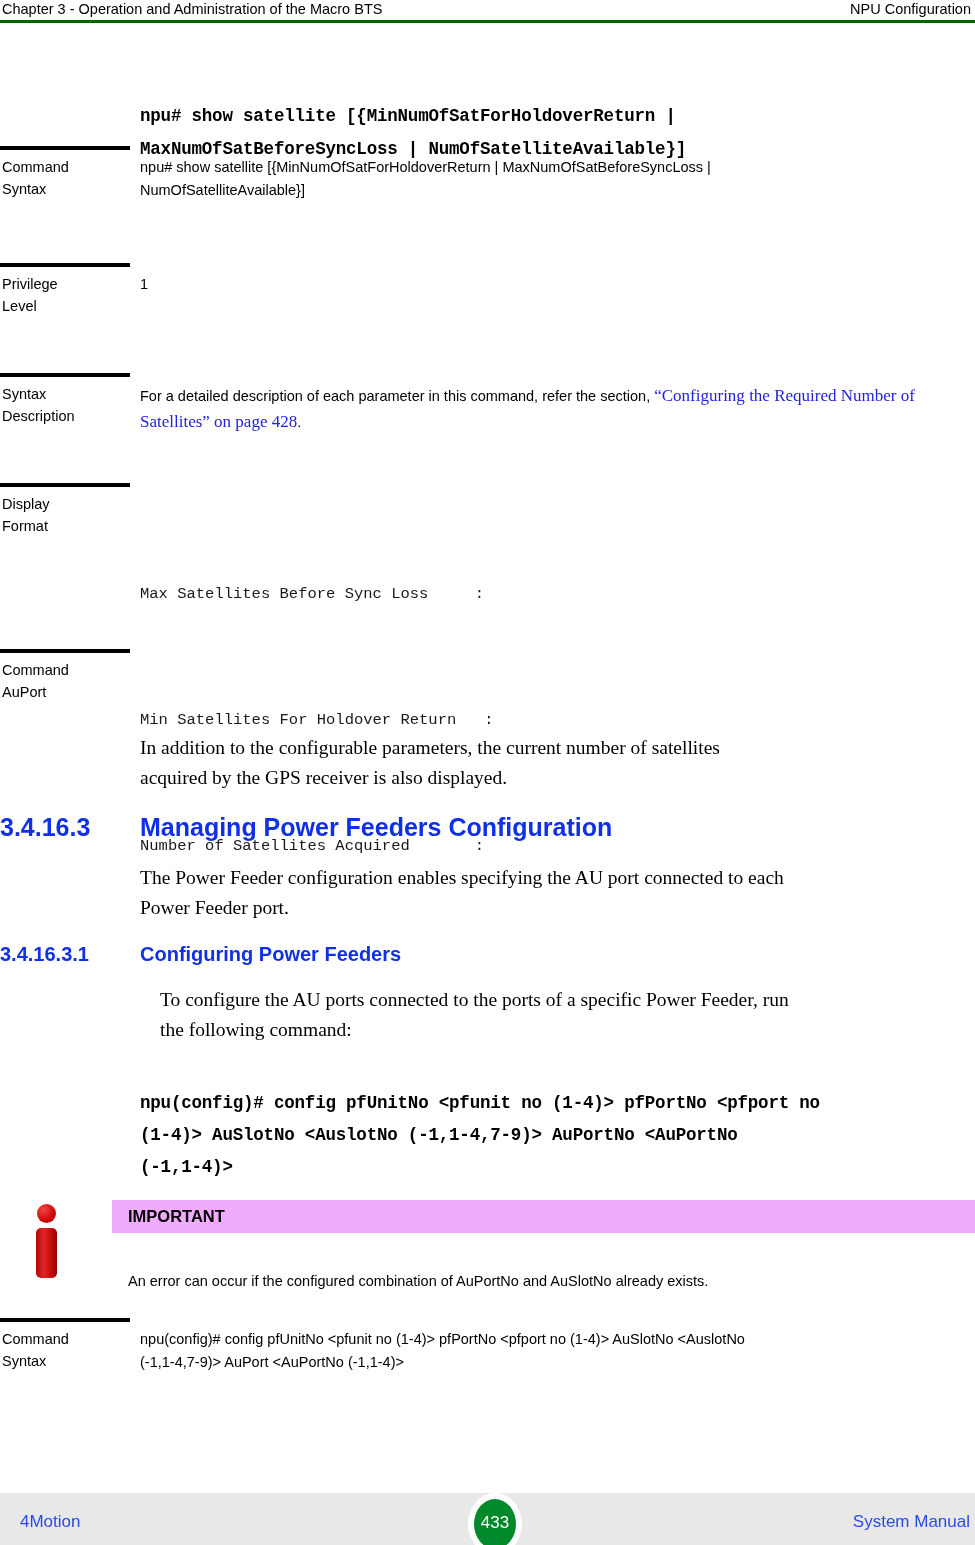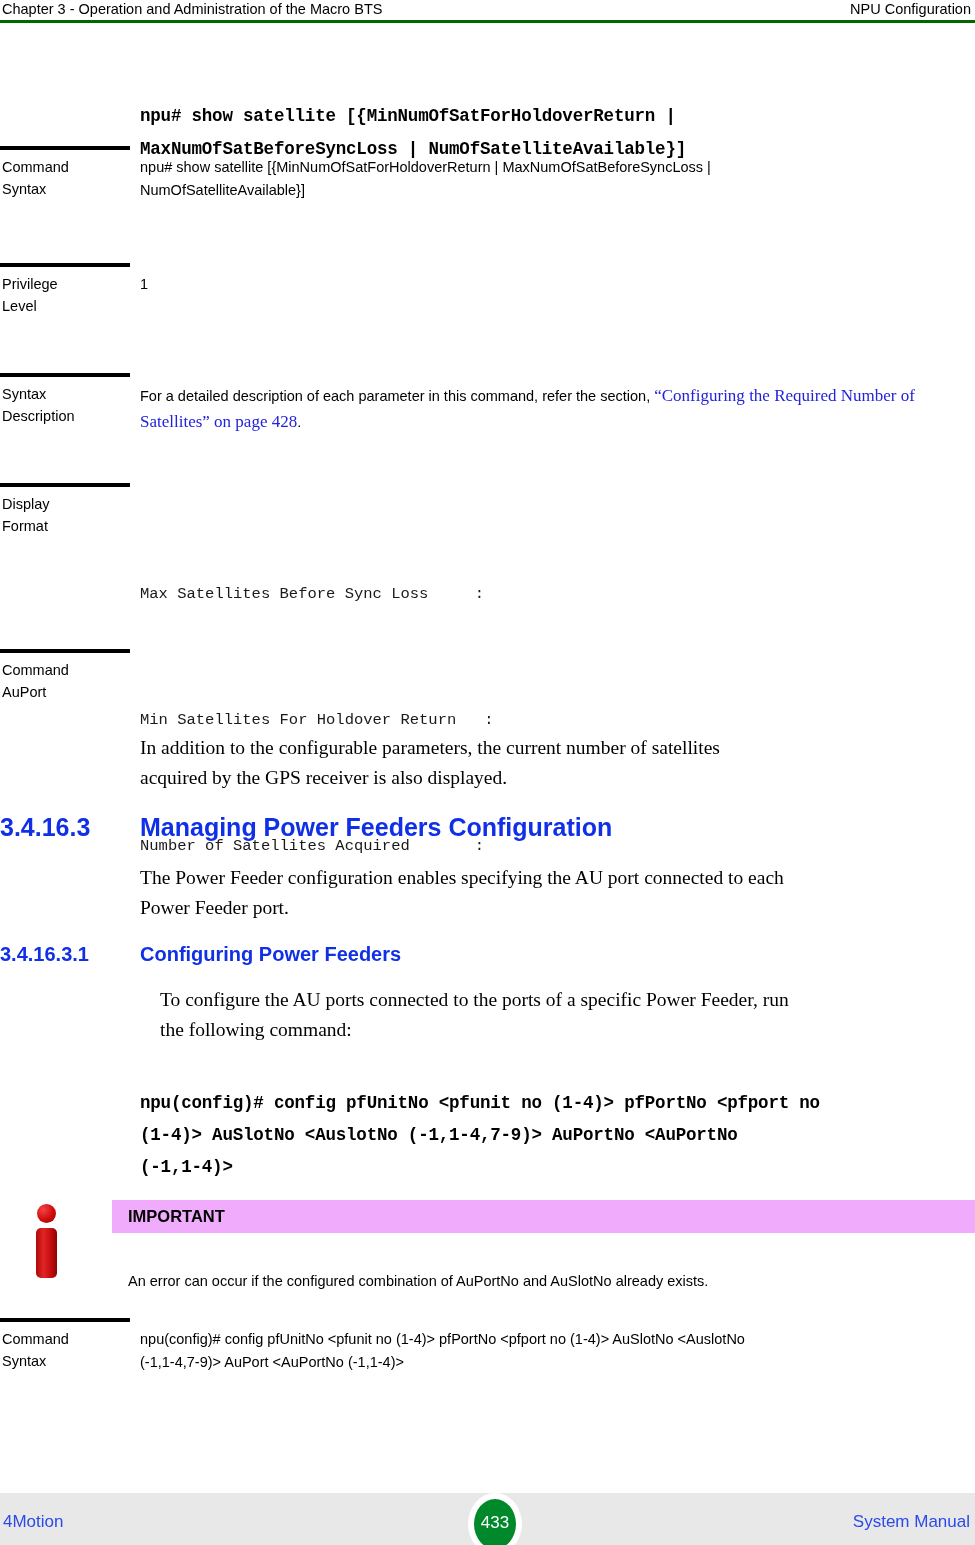--- a/index.html
+++ b/index.html
@@ -190,21 +190,21 @@
   }
   .footer-text {
     position: absolute;
     top: 1511px;
     font-family: "Liberation Sans", sans-serif;
     font-size: 17px;
     line-height: 22px;
     color: #2b4ae8;
     white-space: nowrap;
   }
-  .footer-left  { left: 3px; }
+  .footer-left  { left: 20px; }
   .footer-right { right: 5px; }
   .page-badge {
     position: absolute;
     left: 468px;
     top: 1493px;
     width: 54px;
     height: 62px;
     border-radius: 50%;
     background: #00892a;
     border: 6px solid #ffffff;

